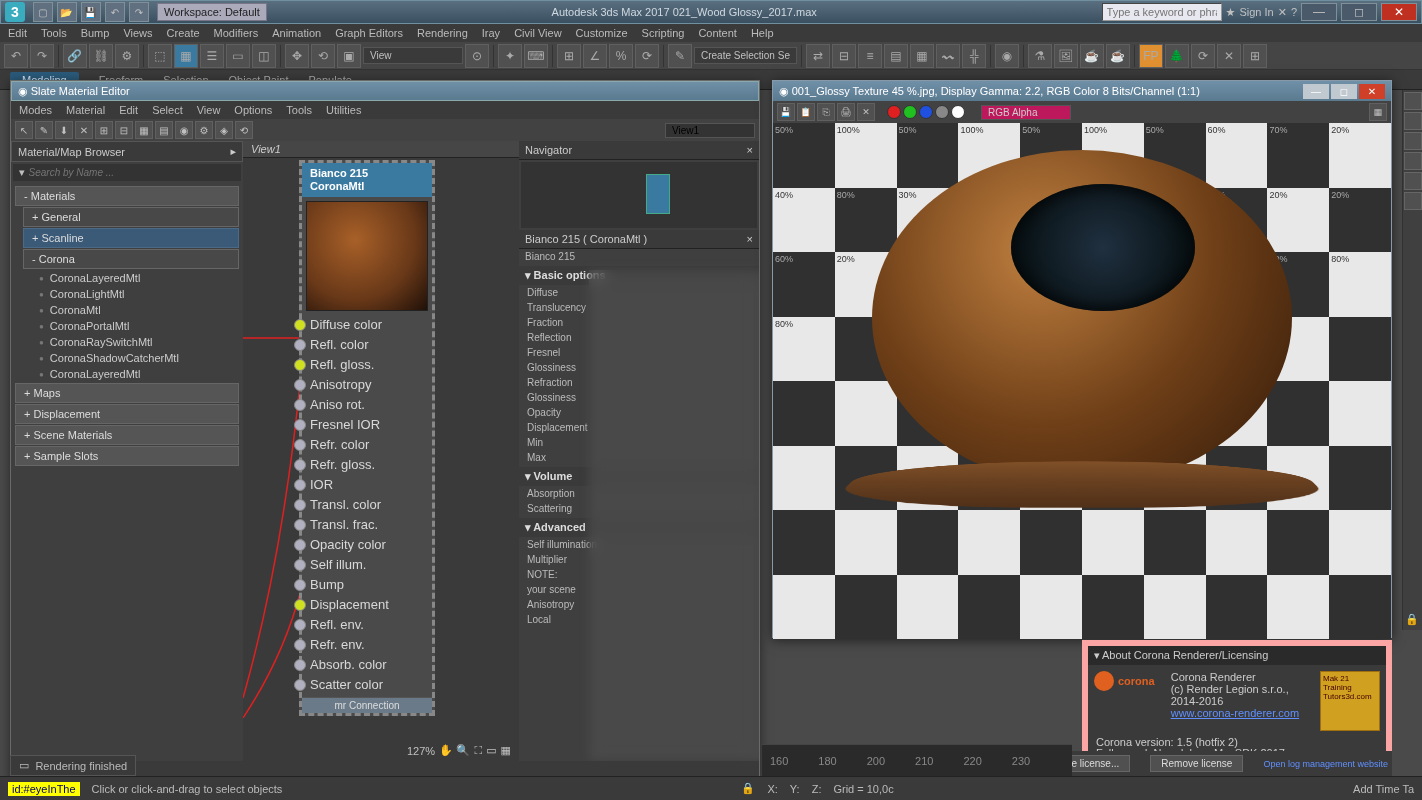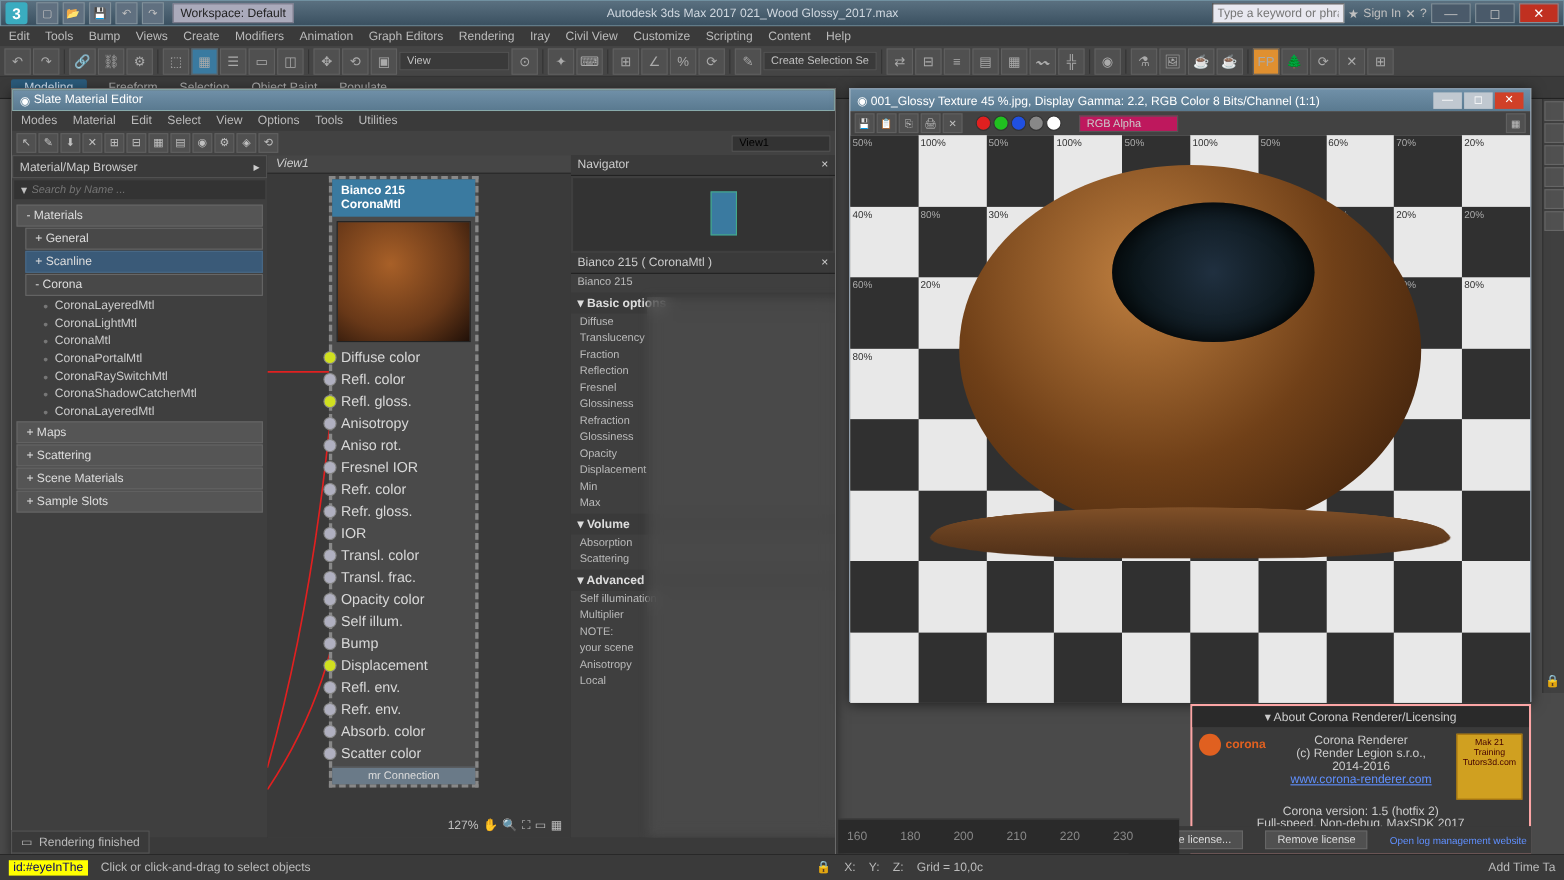--- a/index.html
+++ b/index.html
@@ -70,21 +70,21 @@
 .fb .caption .wbtns { display:flex;gap:2px; }
 .fb .caption .wbtn { width:26px;height:15px;display:flex;align-items:center;justify-content:center;font-size:10px; }
 .fb .caption .min{background:#c0c8d0;}.fb .caption .max{background:#c0c8d0;}.fb .caption .close{background:#d04028;color:#fff;}
 .fb .fbtool { background:#424242;height:22px;display:flex;gap:2px;padding:0 4px;align-items:center; }
 .fb .fbtool .tb { width:18px;height:18px;background:#505050;border:1px solid #606060;display:flex;align-items:center;justify-content:center;font-size:9px; }
 .fb .fbtool .dot { width:14px;height:14px;border-radius:50%;border:1px solid #333; }
 .fb .fbtool .combo { background:#be185d;border:1px solid #555;padding:1px 6px;font-size:10px;min-width:90px;color:#ccc; }
 .fb .render { position:relative; flex:1; height:516px; background:#888; }
 .fb .render .tile { position:absolute;width:10%;height:12.5%;font-size:9px;color:#333;display:flex;align-items:flex-start;padding:2px; }
 
-.corona { position:absolute; right:30px; bottom:24px; width:310px; height:136px; background:#3a3a3a; border:2px solid #fca5a5;text-align:center; }
+.corona { position:absolute; right:30px; bottom:24px; width:310px; height:136px; background:#3a3a3a; border:6px solid #fca5a5; }
 .corona .chead { background:#2a2a2a;padding:3px 6px;font-size:11px;color:#ccc; }
 .corona .cbody { display:flex;padding:6px;gap:16px; }
 .corona .clogo { font-size:20px;font-weight:bold;color:#e06020;display:flex;align-items:center;gap:4px; }
 .corona .cinfo { font-size:9px;color:#ccc;line-height:12px;flex:1; }
 .corona .cbadge { width:60px;height:60px;background:#d0a020;border:1px solid #a07010;font-size:8px;padding:2px;color:#400; }
 .corona .link { color:#6090ff;text-decoration:underline; }
 .corona .cver { font-size:9px;color:#ccc;padding:0 8px;line-height:11px; }
 
 .bottombar { position:absolute;bottom:0;left:0;right:0;height:24px;background:#3a3a3a;display:flex;align-items:center;padding:0 8px;gap:12px;color:#bbb;font-size:10px;border-top:1px solid #222; }
 .bottombar .hl { background:#ff0;color:#006;padding:1px 4px; }
@@ -261,21 +261,21 @@
             <div class="item">CoronaLayeredMtl</div>
             <div class="item">CoronaLightMtl</div>
             <div class="item">CoronaMtl</div>
             <div class="item">CoronaPortalMtl</div>
             <div class="item">CoronaRaySwitchMtl</div>
             <div class="item">CoronaShadowCatcherMtl</div>
             <div class="item">CoronaLayeredMtl</div>
           </div>
         <div id="extracats">
             <div class="cat">+ Maps</div>
-            <div class="cat">+ Scattering</div>
+            <div class="cat">+ Displacement</div>
             <div class="cat">+ Scene Materials</div>
             <div class="cat">+ Sample Slots</div>
           </div>
       </div>
     </div>
 
     <div class="viewpane">
       <div class="viewtab">View1</div>
       <div class="graph">
         <svg width="260" height="560">

